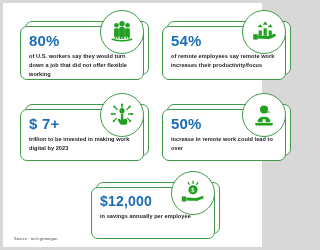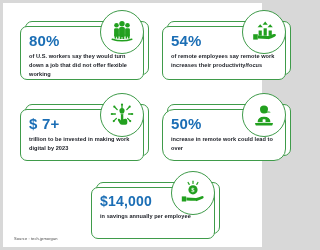--- a/index.html
+++ b/index.html
@@ -172,21 +172,21 @@
           <circle cx="21.2" cy="19.1" r="1.1"></circle>
           <path d="M10.4 8.6 q0 -2.6 2.6 -2.6 q2.6 0 2.6 2.6 q0 1.7 -1 2.6 h-3.2 q-1 -0.9 -1 -2.6 z"></path>
           <rect x="11.6" y="11.6" width="2.9" height="1.1" rx="0.4"></rect>
           <path d="M11.9 13.4 q0 -0.9 1.2 -0.9 q1.2 0 1.2 0.9 v3.9 q1.4 -0.9 2.6 -0.5 q1.4 0.5 1.4 2.1 v2.1 q0 1.8 -1.8 1.8 h-3.4 q-1.6 0 -2.3 -1.3 l-1.8 -3 q-0.6 -1.1 0.4 -1.7 q0.9 -0.5 1.6 0.5 l0.9 1.2 z"></path>
         </g>
       </svg>
     </span>
   </div>
 
   <div class="card-shadow" style="left:164px; top:101px; width:124px; height:52px;"></div>
-  <div class="card" style="left:159px; top:106px; width:124px; height:52px;border-radius:12px;">
+  <div class="card" style="left:159px; top:106px; width:124px; height:52px;">
     <div class="card-body" style="left:0; top:0; width:124px;">
       <div class="stat">50%</div>
       <div class="desc">increase in remote work could lead to over</div>
     </div>
   </div>
   <div class="icon-circle" style="left:239px; top:90px; width:44px; height:44px;">
     <span>
       <svg width="24" height="25" viewBox="0 0 24 25">
         <g fill="#22a01f">
           <path d="M12 2.4 q4 0 4 3.6 q0 1.5 -0.8 2.6 q2.4 -0.6 3.6 0.6 q-1.6 0.5 -3.3 0.3 q-1.3 1.1 -3.5 1.1 q-4 0 -4 -4.6 q0 -3.6 4 -3.6 z"></path>
@@ -194,21 +194,21 @@
           <rect x="10.6" y="16.2" width="2.9" height="2.9" rx="0.5" fill="#ffffff"></rect>
           <path d="M3.4 20.1 h17.2 q0.6 0 0.3 0.7 l-0.5 1.1 q-0.2 0.5 -0.9 0.5 h-15 q-0.7 0 -0.9 -0.5 l-0.5 -1.1 q-0.3 -0.7 0.3 -0.7 z"></path>
         </g>
       </svg>
     </span>
   </div>
 
   <div class="card-shadow" style="left:93px; top:179px; width:124px; height:52px;"></div>
   <div class="card" style="left:88px; top:184px; width:124px; height:52px;">
     <div class="card-body" style="left:0; top:0; width:124px;">
-      <div class="stat small">$14,000</div>
+      <div class="stat small">$12,000</div>
       <div class="desc">in savings annually per employee</div>
     </div>
   </div>
   <div class="icon-circle" style="left:168px; top:168px; width:44px; height:44px;">
     <span>
       <svg width="26" height="26" viewBox="0 0 26 26">
         <g stroke="#22a01f" stroke-width="1.2" stroke-linecap="round" fill="none">
           <path d="M13 3.4 v-2.2"></path>
           <path d="M9.2 4.4 l-1.1 -1.9"></path>
           <path d="M16.8 4.4 l1.1 -1.9"></path>

